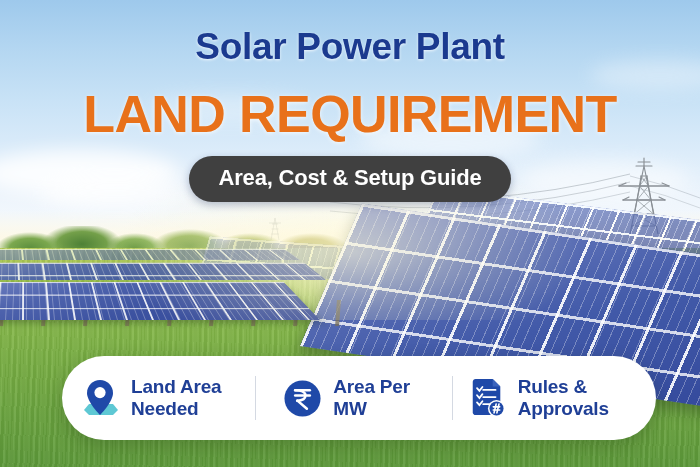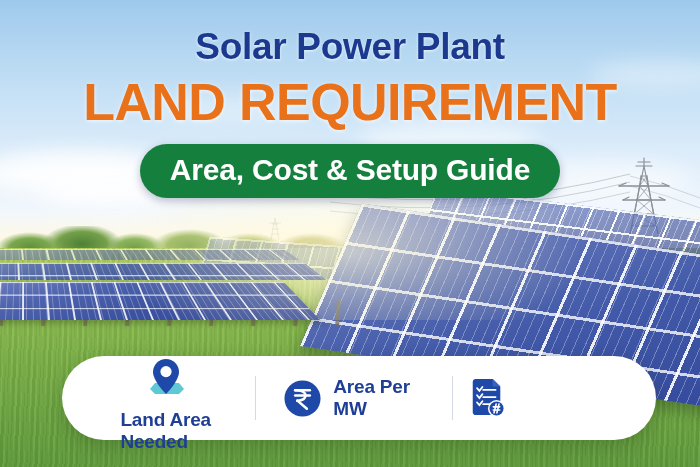--- a/index.html
+++ b/index.html
@@ -177,34 +177,34 @@
   }
   .title-main {
     font-size:37px;
     font-weight:bold;
     color:#1b3a8f;
     letter-spacing:-0.3px;
     line-height:1;
     text-shadow:0 1px 3px rgba(255,255,255,0.8);
   }
   .title-accent {
-    margin-top:11px;
+    margin-top:23px;
     font-size:52px;
     font-weight:bold;
     color:#e8711a;
     letter-spacing:-0.6px;
     line-height:1;
     text-shadow:0 1px 4px rgba(255,255,255,0.75);
   }
   .pill-wrap { margin-top:16px; }
   .subtitle-pill {
     display:inline-block;
-    background:#15803d;
+    background:#404040;
     color:#ffffff;
-    font-size:30px;
+    font-size:22px;
     font-weight:bold;
     padding:9px 30px 11px 30px;
     border-radius:30px;
     letter-spacing:-0.2px;
     box-shadow:0 3px 8px rgba(10,30,80,0.28);
   }
 
   
   .feature-card {
     position:absolute;
@@ -217,21 +217,21 @@
     align-items:center;
     z-index:10;
   }
   .feature-item {
     display:flex;
     align-items:center;
     gap:11px;
     height:100%;
     padding:0 4px;
   }
-  .fi-1 { width:194px; padding-left:18px;flex-direction:column; }
+  .fi-1 { width:194px; padding-left:18px; }
   .fi-2 { width:196px; padding-left:26px; }
   .fi-3 { width:204px; padding-left:14px; }
   .divider {
     width:1px; height:44px;
     background:#d4d9e2;
     flex:0 0 1px;
   }
   .feature-icon {
     flex:0 0 auto;
     width:40px; height:42px;
@@ -403,16 +403,18 @@
           <circle cx="30" cy="32" r="9" fill="#ffffff"></circle>
           <circle cx="30" cy="32" r="7.4" fill="#1f49a8"></circle>
           <g stroke="#ffffff" stroke-width="1.7" stroke-linecap="round" fill="none">
             <path d="M26.6 30.3 L33.4 30.3"></path>
             <path d="M26.6 33.6 L33.4 33.6"></path>
             <path d="M29.6 27.4 L27.4 36.6"></path>
             <path d="M32.6 27.4 L30.4 36.6"></path>
           </g>
         </svg>
       </span>
+      <span class="feature-label">Rules &amp;
+Approvals</span>
     </div>
 
   </div>
 </div>
 
 </body></html>

